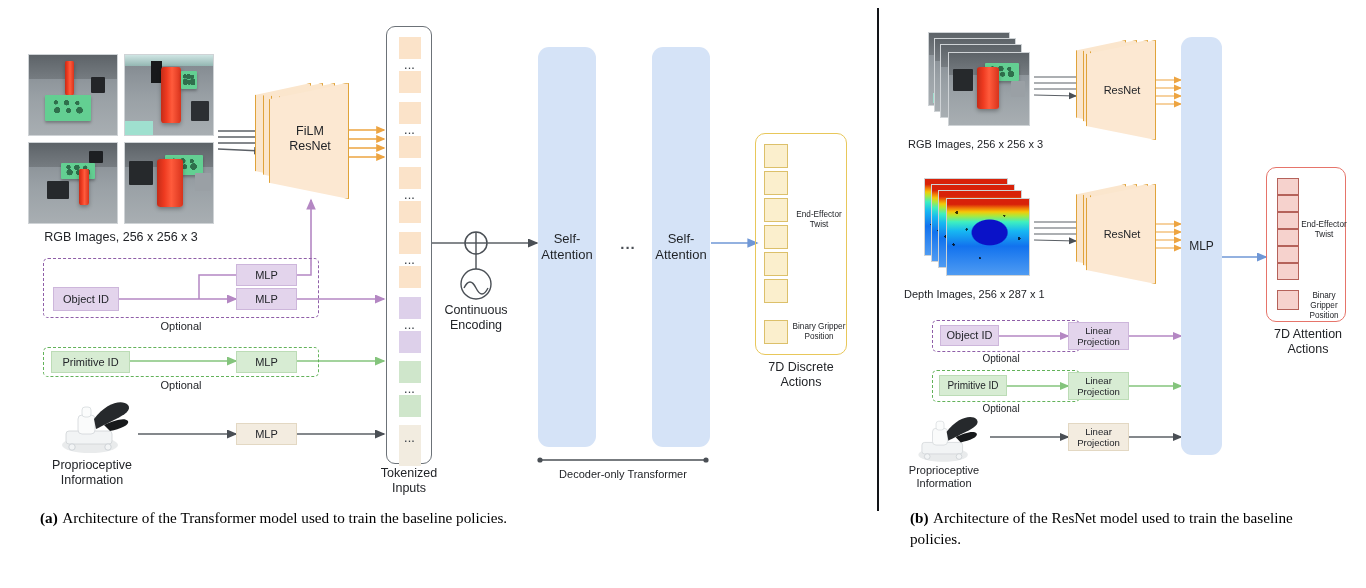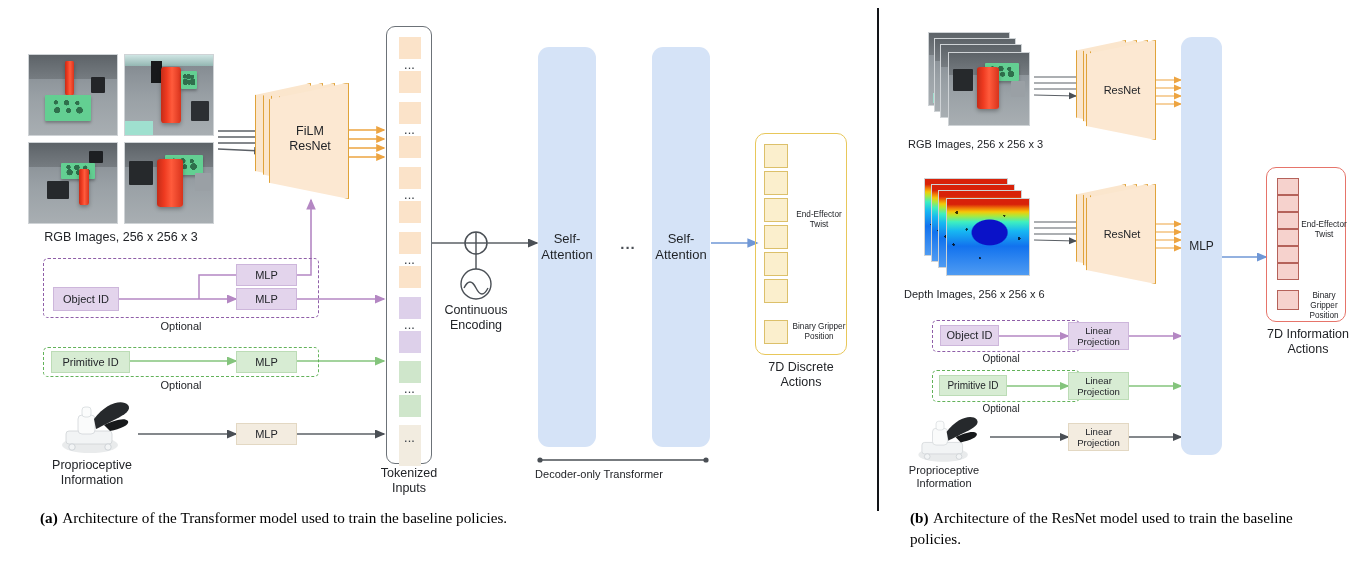--- a/index.html
+++ b/index.html
@@ -401,21 +401,21 @@
 Inputs</div>
 
     <div class="lbl lbl-12 abs" style="left:436px;top:303px;width:80px;">Continuous
 Encoding</div>
 
     <div class="sa" style="left:538px;top:47px;width:58px;height:400px;">Self-
 Attention</div>
     <div class="sadots" style="left:608px;top:235px;width:40px;text-align:center;">...</div>
     <div class="sa" style="left:652px;top:47px;width:58px;height:400px;">Self-
 Attention</div>
-    <div class="lbl lbl-11 abs" style="left:514px;top:468px;width:170px;">Decoder-only Transformer</div>
+    <div class="lbl lbl-11 abs" style="left:538px;top:468px;width:170px;">Decoder-only Transformer</div>
 
     <div class="outbox yellow" style="left:755px;top:133px;width:92px;height:222px;">
       <div class="cell yellow" style="left:8px;top:10px;width:24px;height:24px;"></div>
       <div class="cell yellow" style="left:8px;top:37px;width:24px;height:24px;"></div>
       <div class="cell yellow" style="left:8px;top:64px;width:24px;height:24px;"></div>
       <div class="cell yellow" style="left:8px;top:91px;width:24px;height:24px;"></div>
       <div class="cell yellow" style="left:8px;top:118px;width:24px;height:24px;"></div>
       <div class="cell yellow" style="left:8px;top:145px;width:24px;height:24px;"></div>
       <div class="cell yellow" style="left:8px;top:186px;width:24px;height:24px;"></div>
       <div class="lbl lbl-8 abs" style="left:36px;top:76px;width:54px;">End-Effector
@@ -471,21 +471,21 @@
       <div class="depth abs" style="left:7px;top:6px;width:84px;height:78px;">
           <div class="speck"></div>
         </div>
       <div class="depth abs" style="left:14px;top:12px;width:84px;height:78px;">
           <div class="speck"></div>
         </div>
       <div class="depth abs" style="left:22px;top:20px;width:84px;height:78px;">
           <div class="speck"></div>
         </div>
     </div>
-    <div class="lbl lbl-11 abs" style="left:26px;top:288px;width:196px;text-align:left;">Depth Images, 256 x 256 x 6</div>
+    <div class="lbl lbl-11 abs" style="left:26px;top:288px;width:196px;text-align:left;">Depth Images, 256 x 287 x 1</div>
 
     <div class="trapwrap" style="left:198px;top:180px;width:92px;height:110px;">
       <div class="trap" style="left:0px; top:4px; width:50px; height:88px;  clip-path: polygon(0% 12%, 100% 0%, 100% 100%, 0% 88%);"></div>
       <div class="trap" style="left:7px; top:4px; width:54px; height:92px;  clip-path: polygon(0% 12%, 100% 0%, 100% 100%, 0% 88%);"></div>
       <div class="trap" style="left:14px;top:4px; width:58px; height:96px;  clip-path: polygon(0% 12%, 100% 0%, 100% 100%, 0% 88%);"></div>
       <div class="trap front" style="left:10px;top:4px; width:70px; height:100px; clip-path: polygon(0% 14%, 100% 0%, 100% 100%, 0% 86%);"></div>
       <div class="lbl lbl-11 abs" style="left:18px;top:48px;width:56px;">ResNet</div>
     </div>
 
     <div class="dash-purple" style="left:54px;top:320px;width:148px;height:32px;"></div>
@@ -525,21 +525,21 @@
       <div class="cell red" style="left:10px;top:44px;width:22px;height:17px;"></div>
       <div class="cell red" style="left:10px;top:61px;width:22px;height:17px;"></div>
       <div class="cell red" style="left:10px;top:78px;width:22px;height:17px;"></div>
       <div class="cell red" style="left:10px;top:95px;width:22px;height:17px;"></div>
       <div class="cell red" style="left:10px;top:122px;width:22px;height:20px;"></div>
       <div class="lbl lbl-8 abs" style="left:34px;top:52px;width:46px;">End-Effector
 Twist</div>
       <div class="lbl lbl-8 abs" style="left:32px;top:123px;width:50px;">Binary Gripper
 Position</div>
     </div>
-    <div class="lbl lbl-12 abs" style="left:378px;top:327px;width:104px;">7D Information
+    <div class="lbl lbl-12 abs" style="left:378px;top:327px;width:104px;">7D Attention
 Actions</div>
   </div>
 
   <div class="abs" style="left:40px;top:508px;width:805px;">
     <span class="caption" style="font-weight:bold;">(a)</span>
     <span class="caption">Architecture of the Transformer model used to train the baseline policies.</span>
   </div>
   <div class="abs" style="left:910px;top:508px;width:400px;">
     <span class="caption" style="font-weight:bold;">(b)</span>
     <span class="caption">Architecture of the ResNet model used to train the baseline policies.</span>

